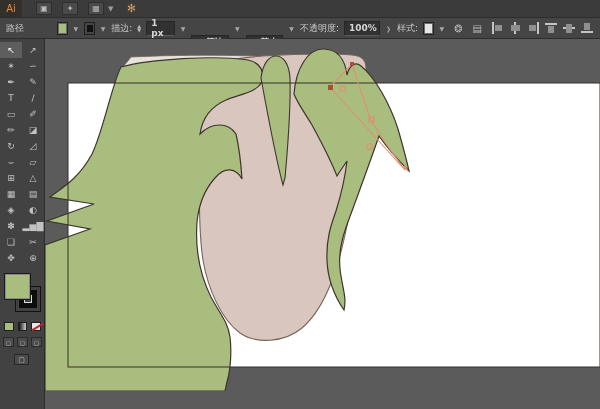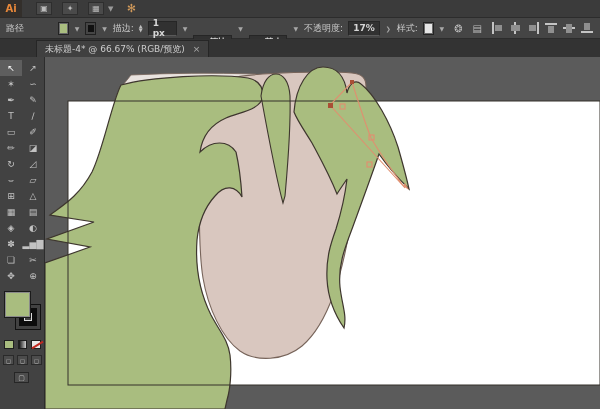--- a/index.html
+++ b/index.html
@@ -3,21 +3,21 @@
 <meta charset="utf-8">
 <style>
   * { margin:0; padding:0; box-sizing:border-box; }
   html,body { width:600px; height:409px; overflow:hidden; }
   body { font-family:"DejaVu Sans","Liberation Sans",sans-serif; font-size:9px; color:#c9c9c9; background:#3b3b3b; }
   .app { width:600px; height:409px; display:flex; flex-direction:column; }
 
   
   .menubar { height:17px; background:#3b3b3b; display:flex; align-items:center; flex:0 0 auto; }
   .ai-logo { width:22px; height:17px; display:flex; align-items:center; justify-content:center;
-             color:#e8883a; font-weight:bold; font-size:10px; background:#332f2b; }
+             color:#e8883a; font-weight:normal; font-size:10px; background:#332f2b; }
   .menu-item { padding:0 6px; height:17px; line-height:17px; color:#cfcfcf; cursor:default; white-space:nowrap; }
   .menubar-right { margin-left:14px; display:flex; align-items:center; gap:10px; }
   .mb-icon { width:16px; height:13px; background:#4a4a4a; border:1px solid #2e2e2e; color:#bdbdbd;
              font-size:8px; display:flex; align-items:center; justify-content:center; }
   .mb-icon.amber { color:#d29a5a; background:transparent; border:none; font-size:11px; }
   .mb-chev { color:#9a9a9a; font-size:7px; margin-left:-6px; }
 
   
   .controlbar { height:22px; background:#454545; border-top:1px solid #2c2c2c; border-bottom:1px solid #2c2c2c;
                 display:flex; align-items:center; padding:0 6px; gap:5px; flex:0 0 auto; }
@@ -104,45 +104,39 @@
       <span class="line-sample"></span>
       <span>等比</span>
     </span>
     <span class="chev">▼</span>
     <span class="well line-drop">
       <span class="line-sample"></span>
       <span>基本</span>
     </span>
     <span class="chev">▼</span>
     <span class="cb-label">不透明度:</span>
-    <span class="well" style="width:36px">17%</span>
+    <span class="well" style="width:36px">100%</span>
     <span class="chev">❯</span>
     <span class="cb-label">样式:</span>
     <span class="swatch" id="style-swatch" style="background: rgb(230, 230, 230);"></span>
     <span class="chev">▼</span>
     <span id="cb-extra" style="display:flex;gap:10px;margin-left:4px">
         <span class="cb-icon">❂</span>
         <span class="cb-icon">▤</span>
       </span>
     <span class="align-group" id="align-group">
         <span class="align-ico a0"></span>
         <span class="align-ico a1"></span>
         <span class="align-ico a2"></span>
         <span class="align-ico a3"></span>
         <span class="align-ico a4"></span>
         <span class="align-ico a5"></span>
       </span>
   </div>
 
-  <div class="tabbar">
-    <div class="doc-tab">
-      <span>未标题-4* @ 66.67% (RGB/预览)</span>
-      <span class="tab-close">×</span>
-    </div>
-  </div>
 
   <div class="main">
     <div class="toolbar">
       <div class="tool-grid" id="tool-grid">
           <div class="tool selected">↖</div>
           <div class="tool">↗</div>
           <div class="tool">✶</div>
           <div class="tool">∽</div>
           <div class="tool">✒</div>
           <div class="tool">✎</div>

